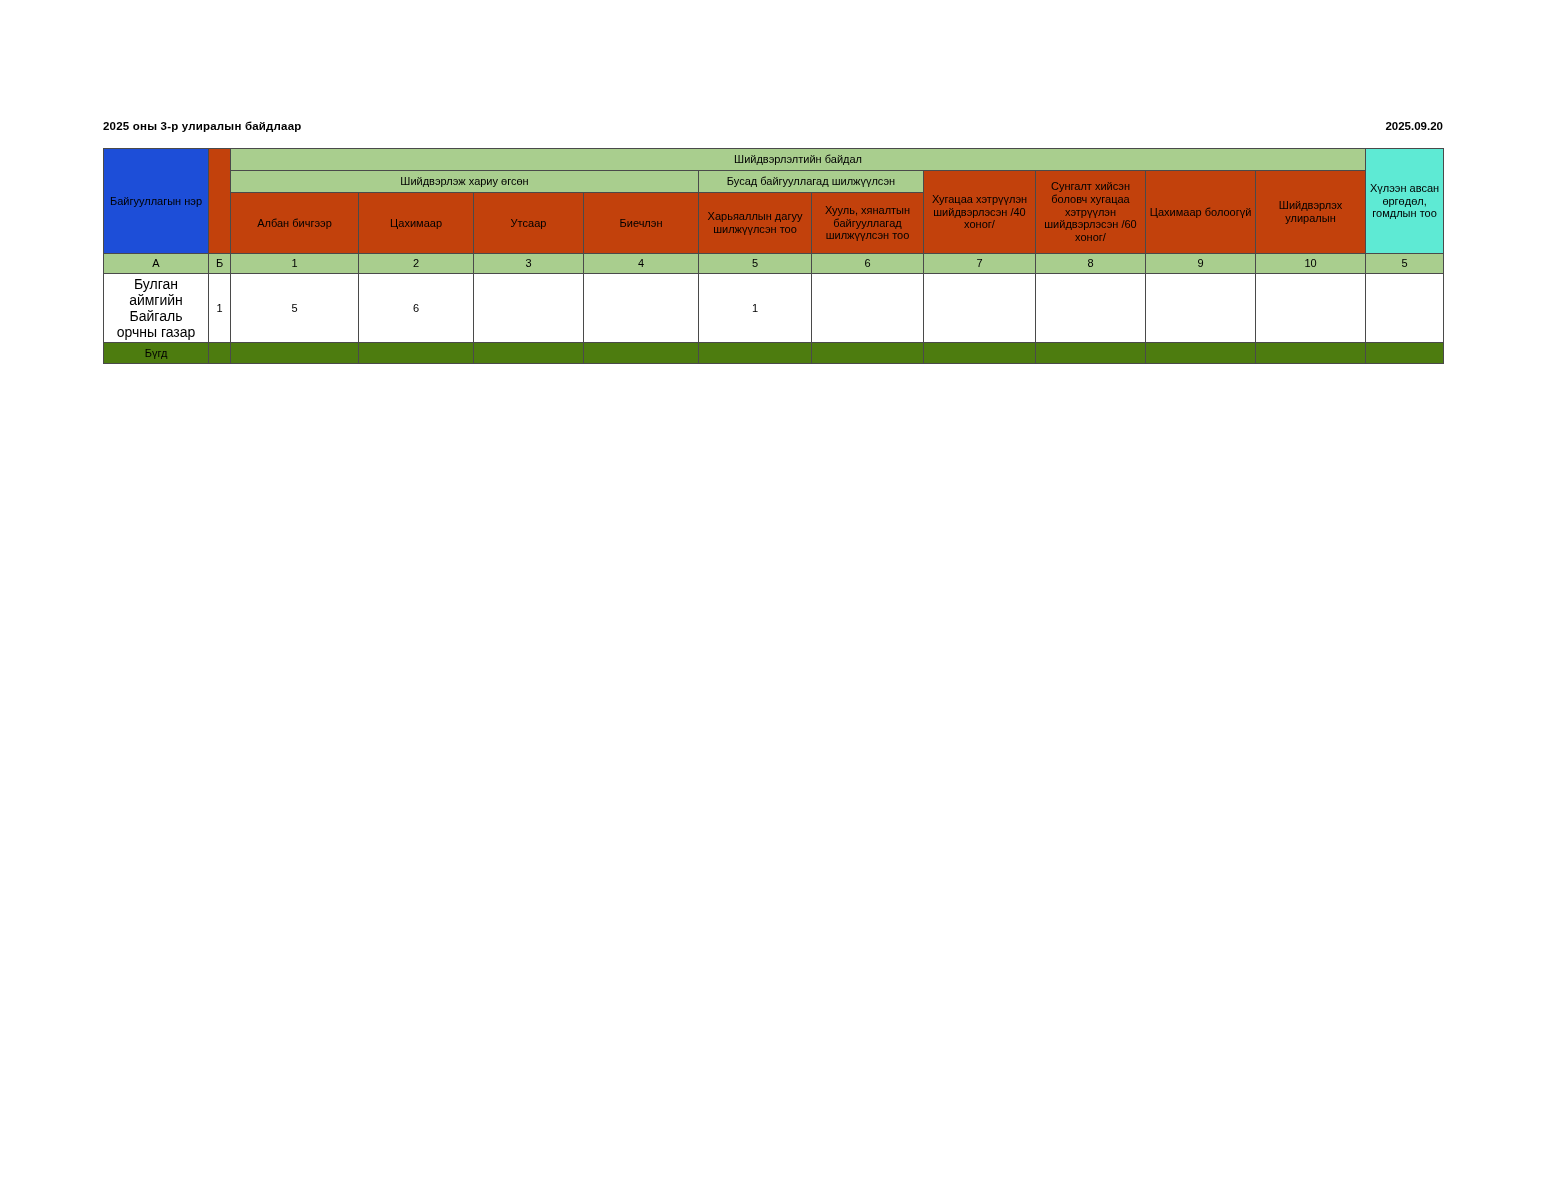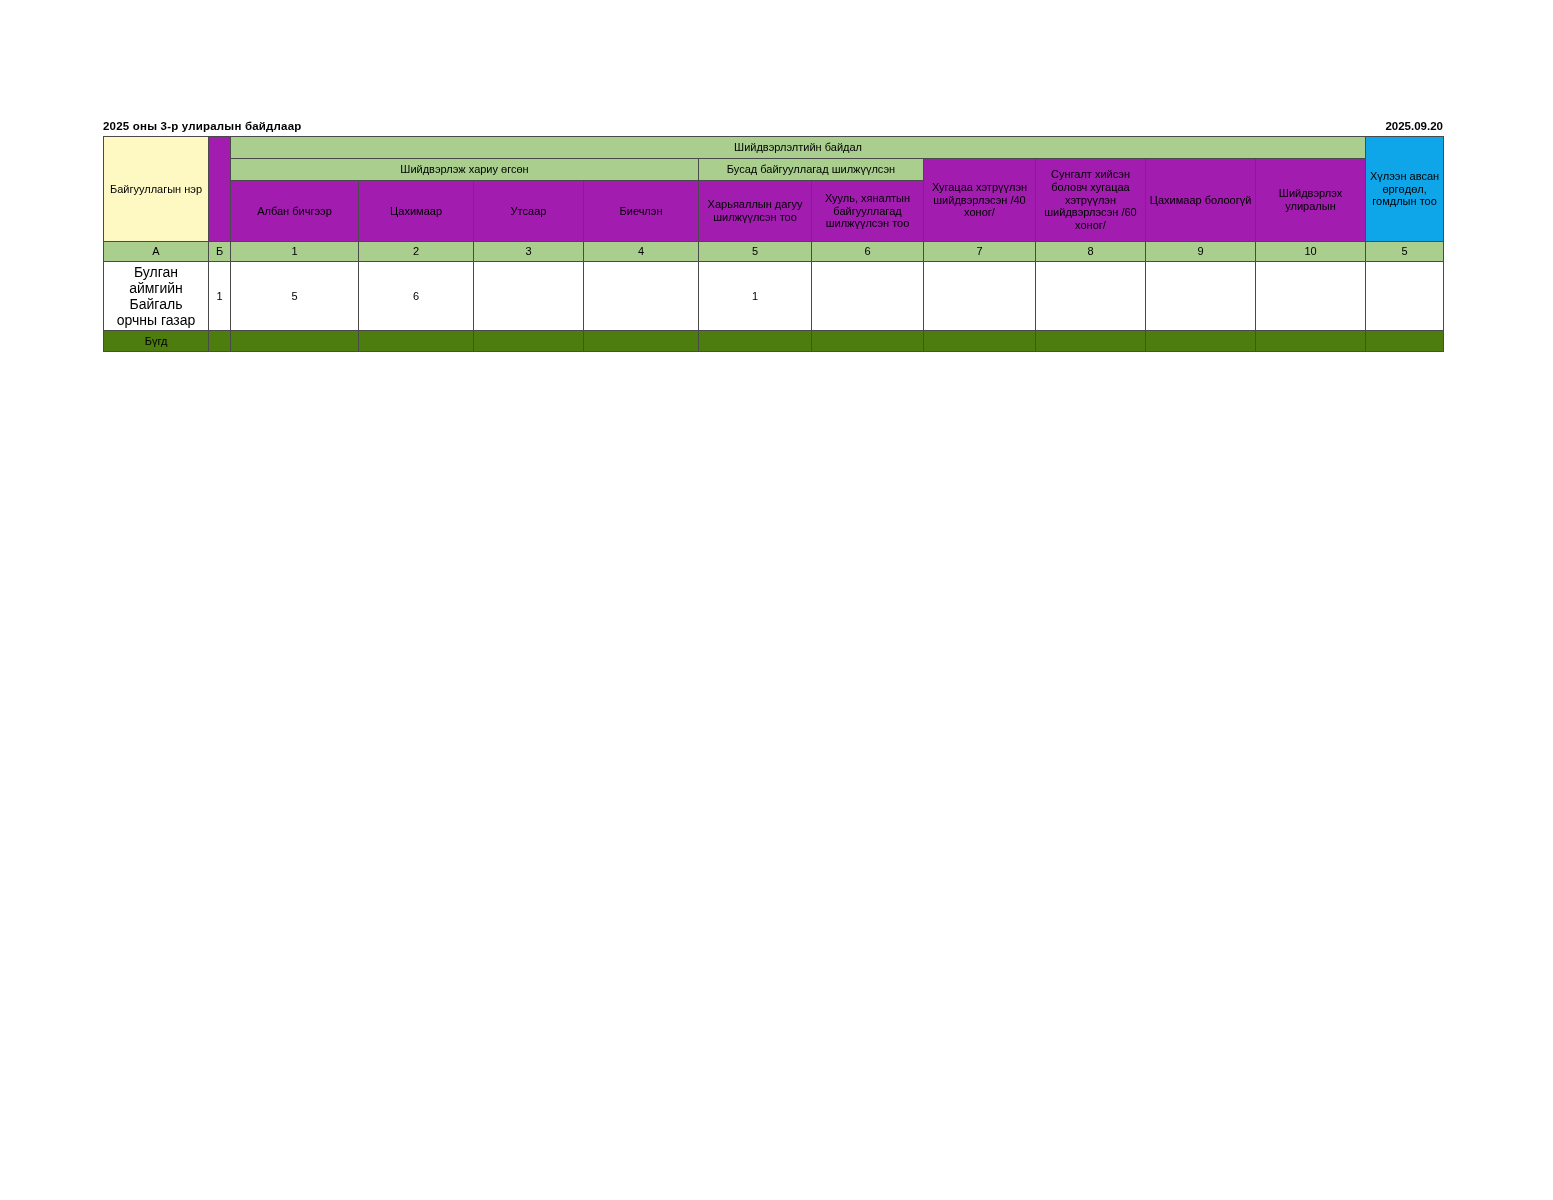--- a/index.html
+++ b/index.html
@@ -18,21 +18,21 @@
     position: absolute;
     left: 103px;
     top: 120px;
     width: 1340px;
   }
   .titlebar {
     display: flex;
     justify-content: space-between;
     align-items: flex-end;
     font-size: 11.5px;
-    padding-bottom: 4px;
+    padding-bottom: 16px;
   }
   .title-left {
     font-weight: bold;
     letter-spacing: 0.2px;
   }
   .title-right {
     font-weight: bold;
     font-size: 11.5px;
   }
   table.grid {
@@ -44,43 +44,43 @@
     border: 1px solid #4a4a4a;
     font-weight: normal;
     font-size: 11px;
     text-align: center;
     vertical-align: middle;
     padding: 2px 3px;
     line-height: 1.15;
     word-wrap: break-word;
   }
   .hdr {
-    background: #a21caf;
+    background: #c2410c;
   }
   .numrow td {
     background: #a9ce8e;
     font-weight: bold;
     font-size: 11px;
     height: 15px;
     padding: 1px 2px;
   }
   .orgname {
-    background: #fef9c3;
+    background: #1d4ed8;
     font-weight: bold;
     font-size: 12.5px;
   }
   .grouphdr {
     background: #a9ce8e;
     font-weight: bold;
     font-size: 11.5px;
     height: 17px;
     padding: 1px;
   }
   .lastcol {
-    background: #0ea5e9;
+    background: #5eead4;
     font-weight: bold;
     font-size: 11px;
   }
   .datarow td {
     background: #ffffff;
     height: 44px;
     font-size: 11px;
   }
   .datarow td.rowlabel {
     font-size: 14px;

